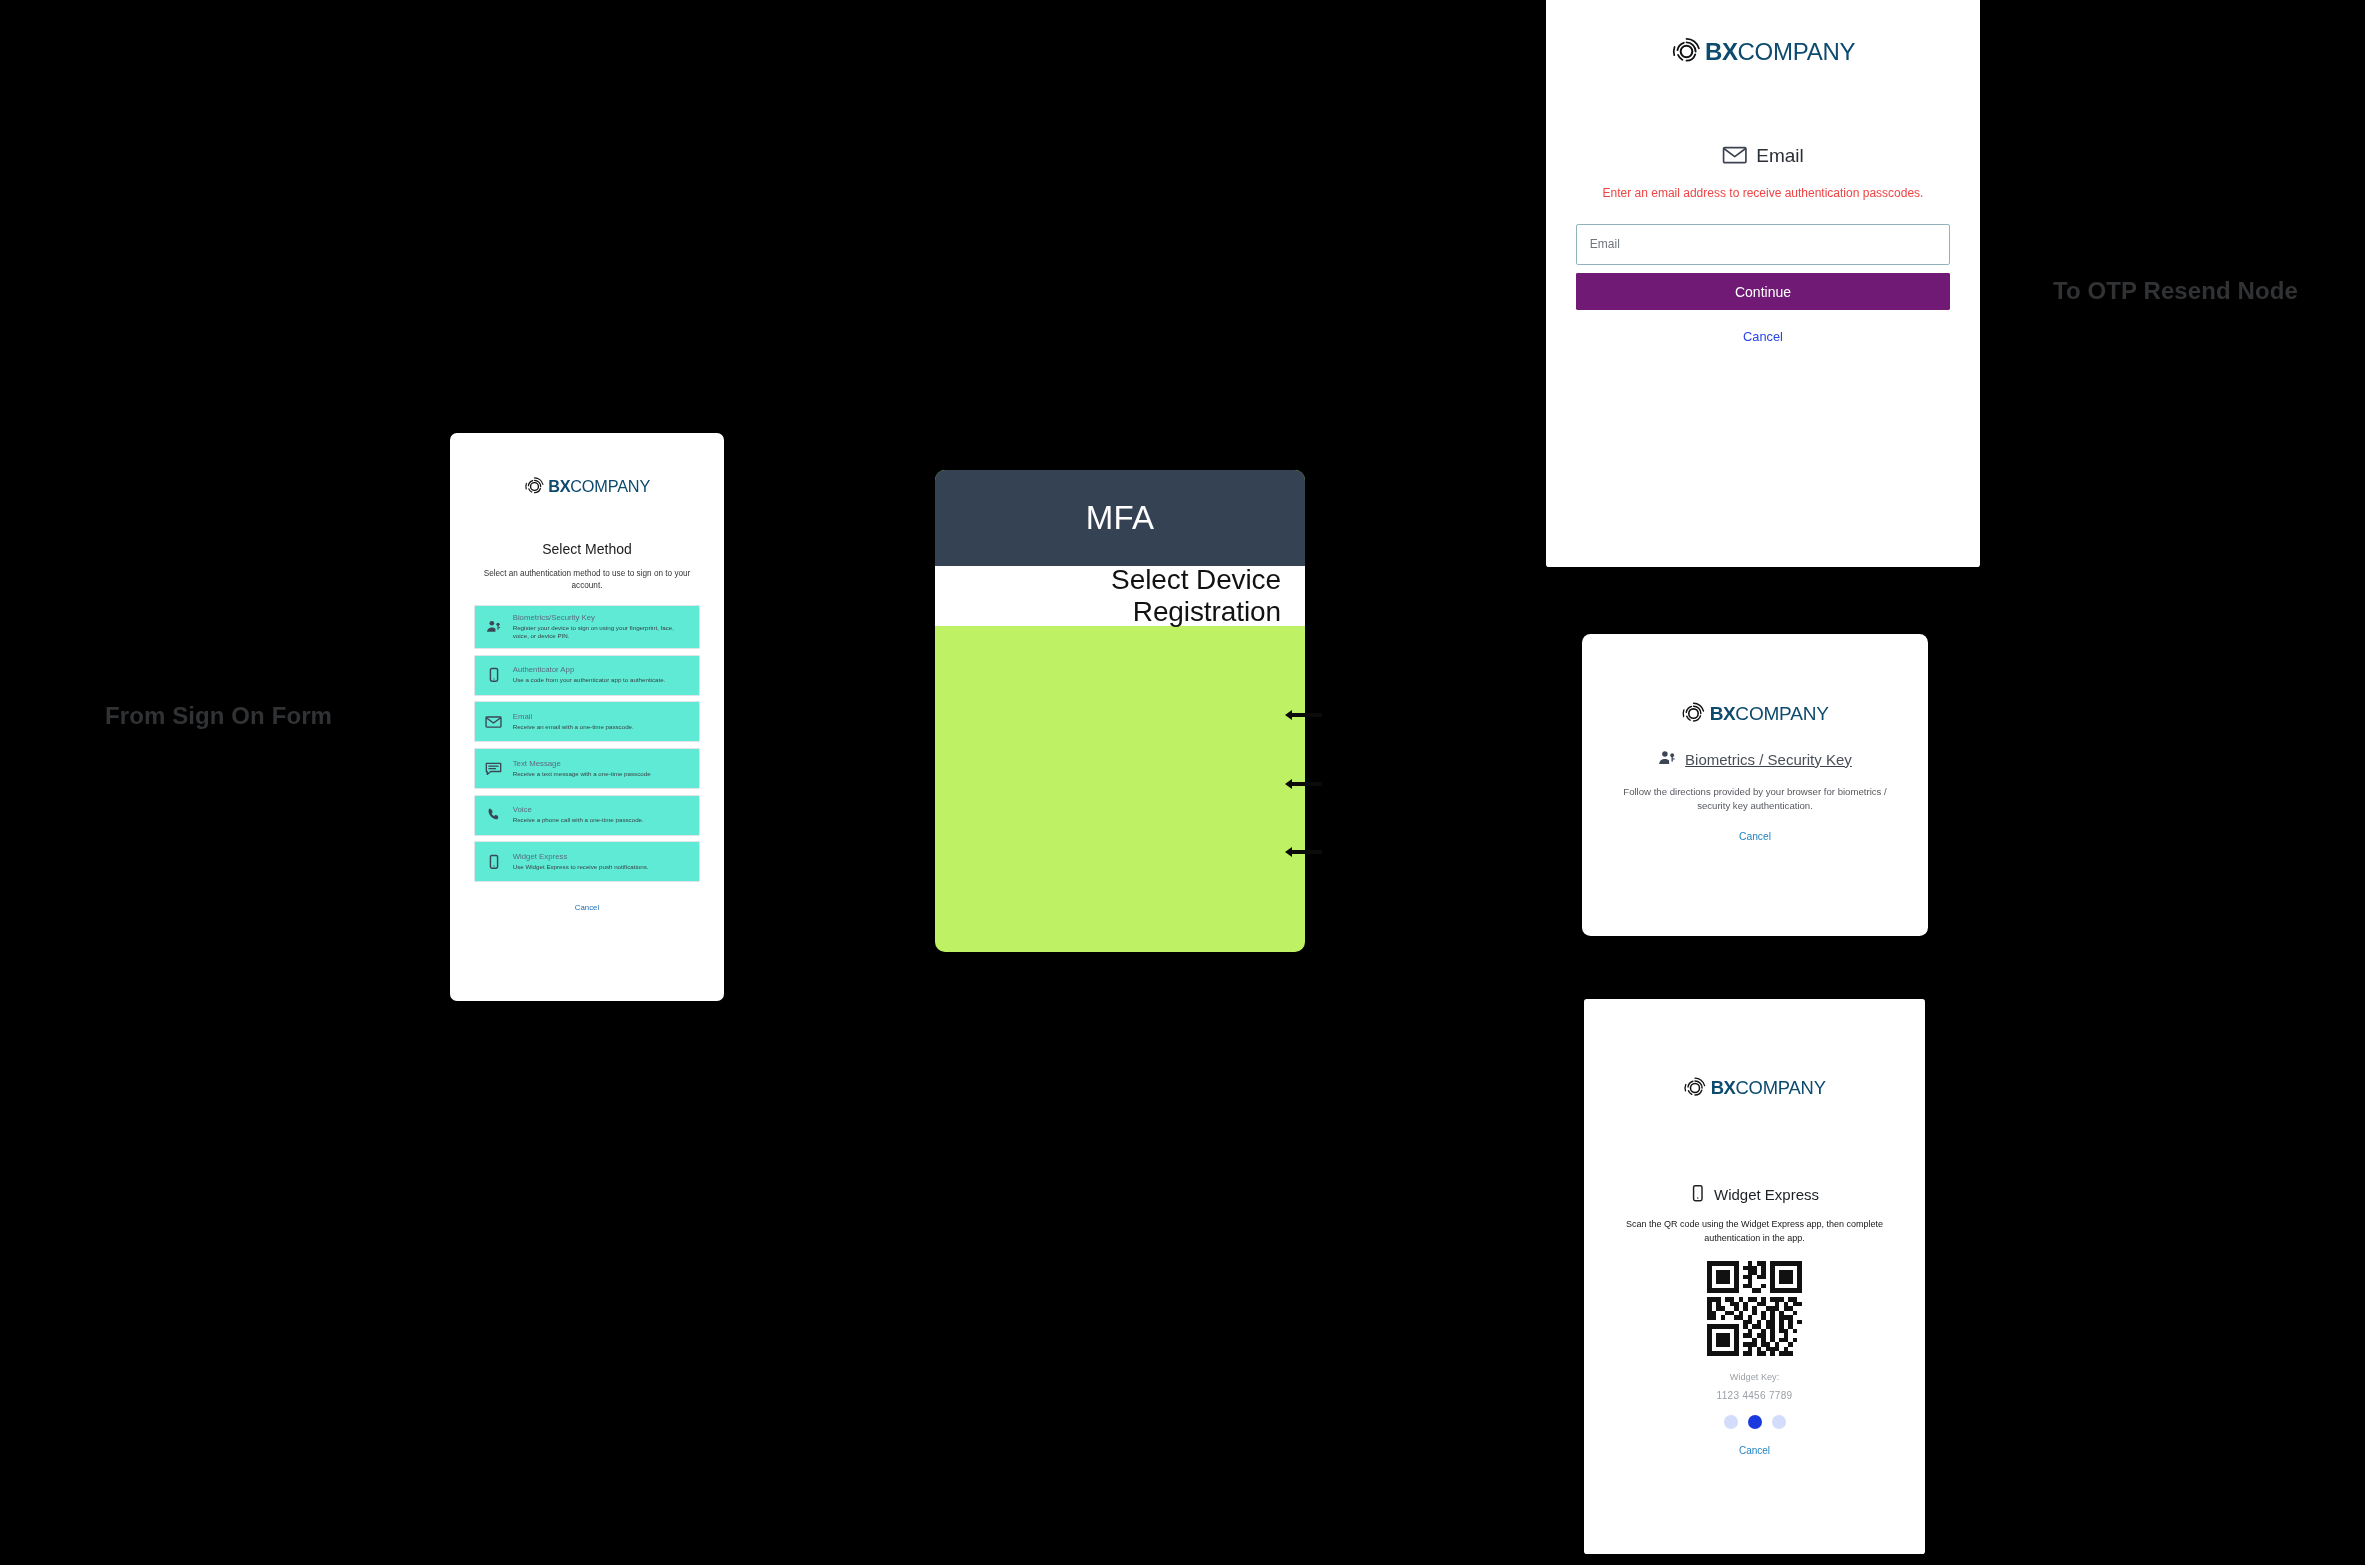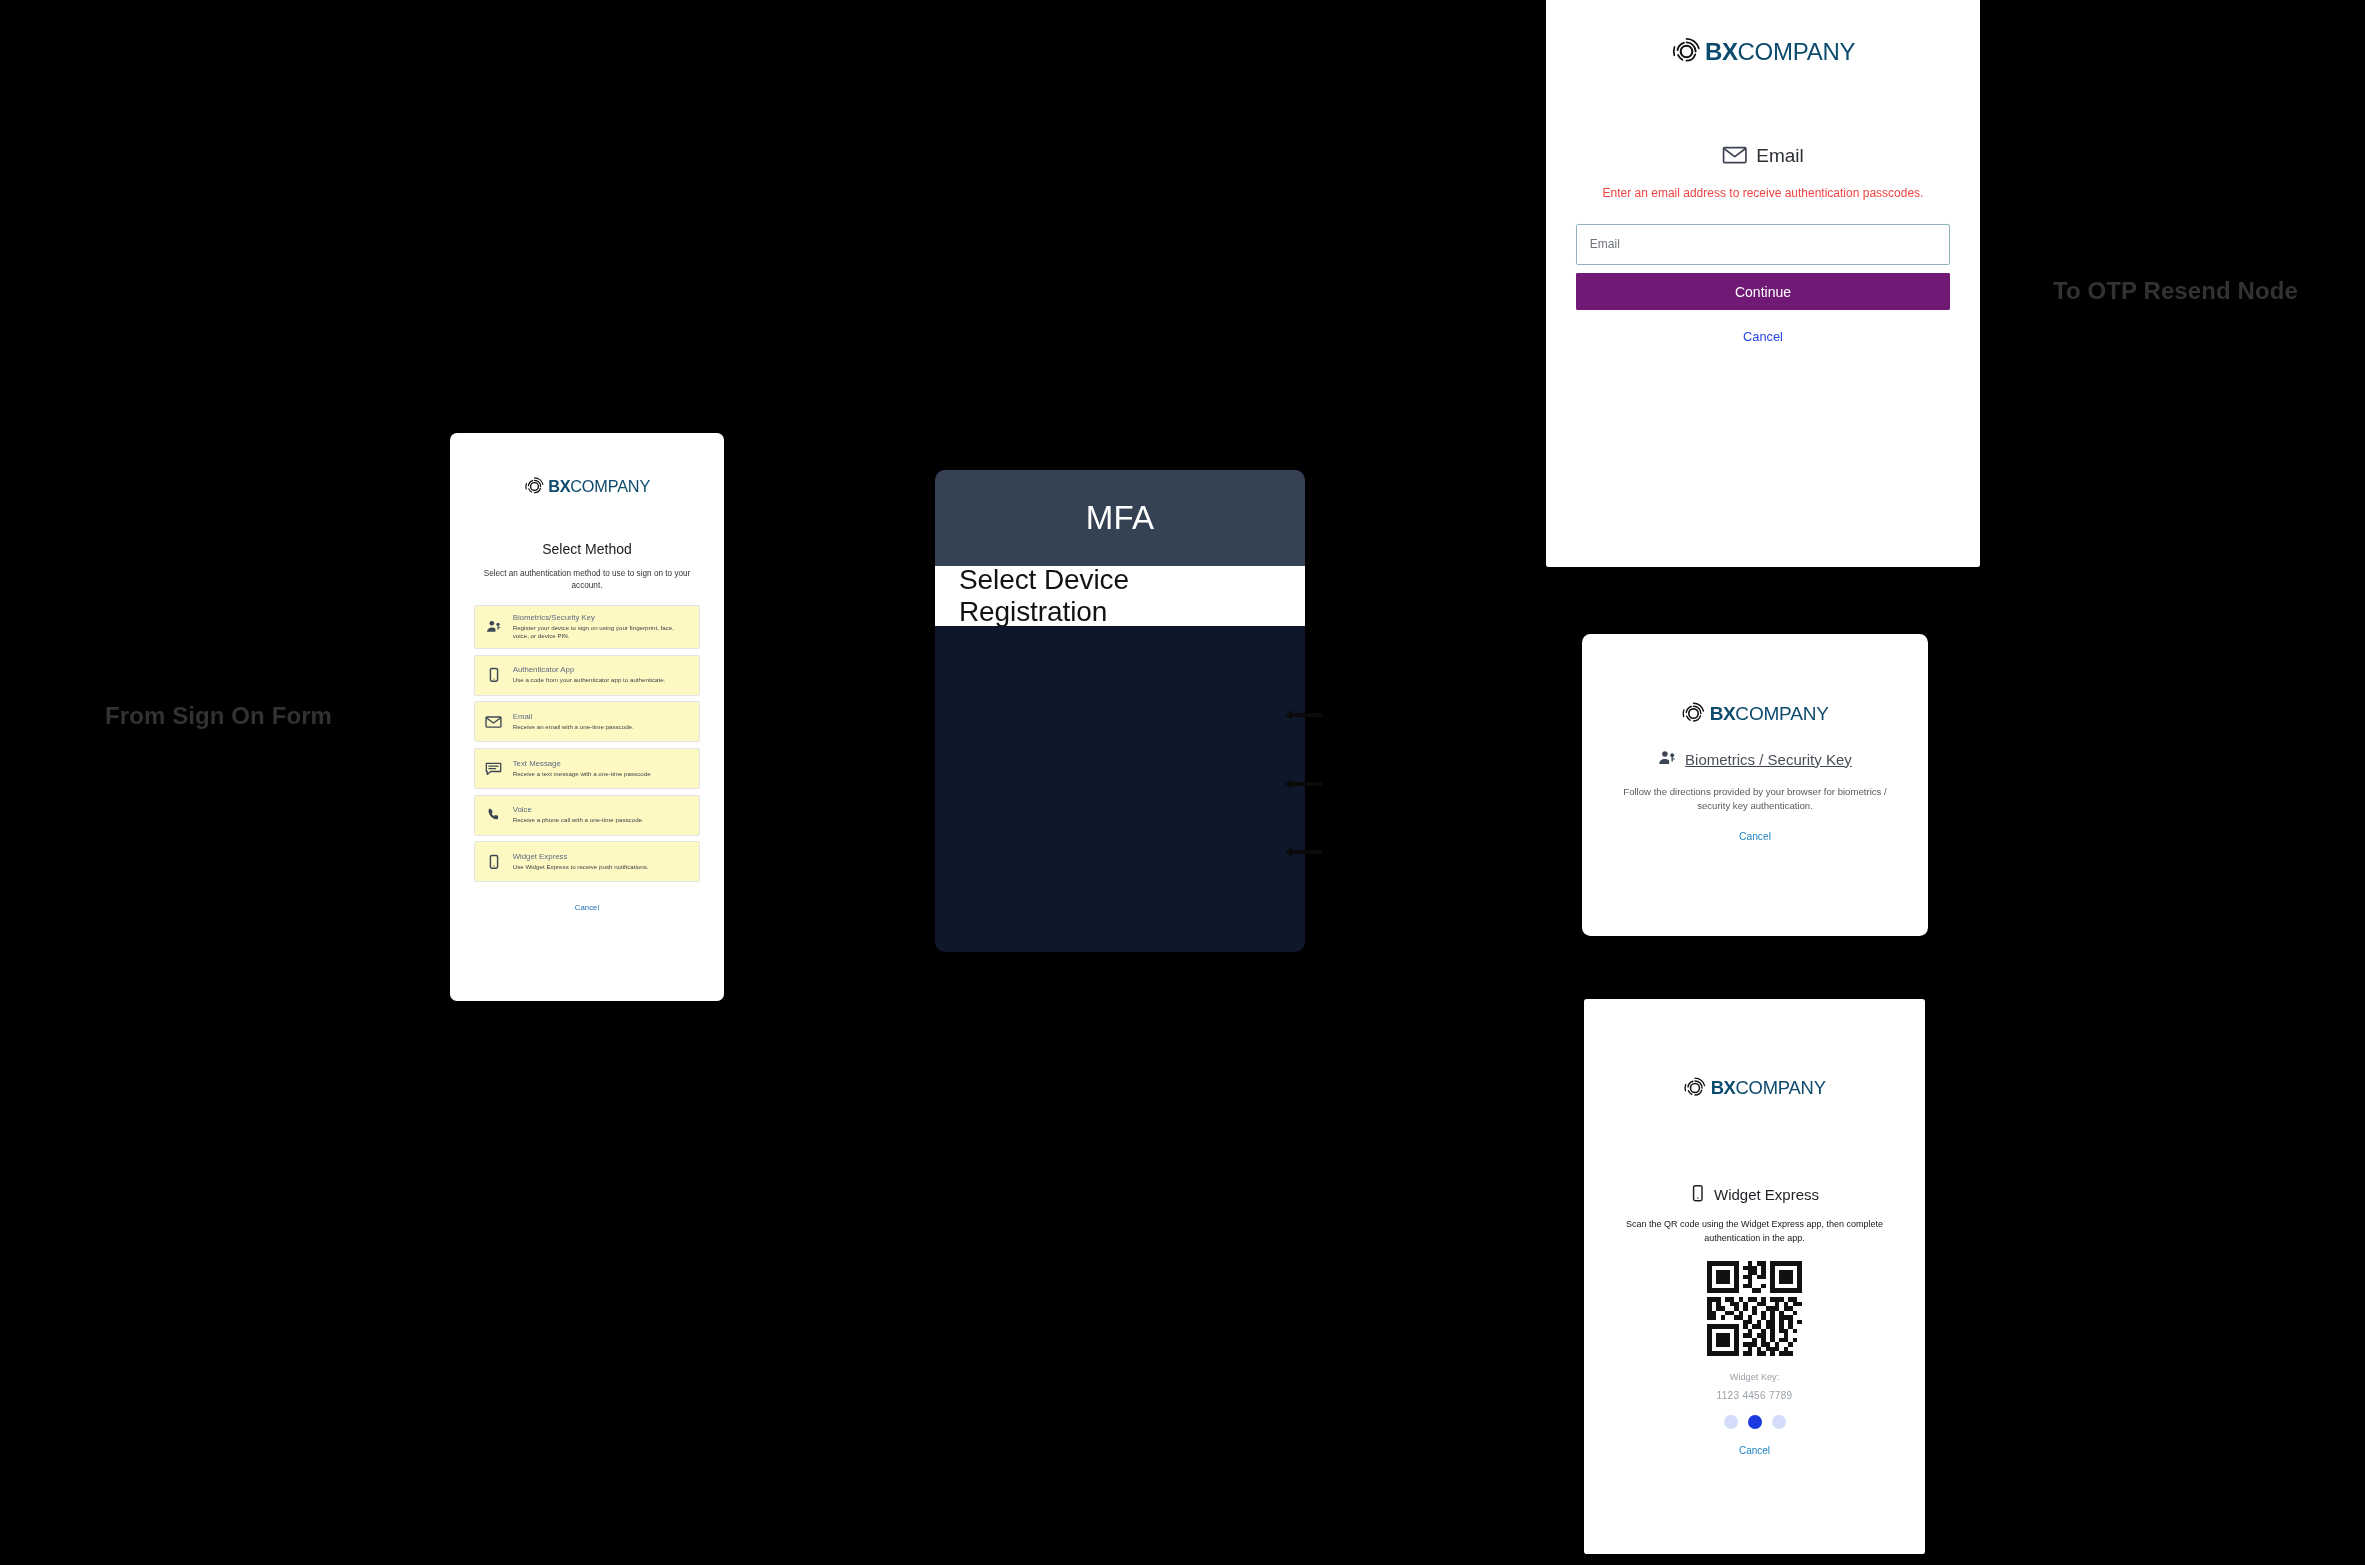--- a/index.html
+++ b/index.html
@@ -50,21 +50,21 @@
     font-size: 8.2px; color: #333; line-height: 1.45;
     padding: 0 4.3px;
   }
   #sm-list { margin-top: 12.8px; display: flex; flex-direction: column; gap: 5.7px; }
   .method-row {
     display: flex; align-items: center; gap: 9.2px;
     border: 0.7px solid #e2e5e8;
     border-radius: 1.4px;
     padding: 7px 8.5px;
     min-height: 41px;
-    background: #fef9c3;
+    background: #5eead4;
     cursor: pointer;
   }
   .method-ico {
     flex: 0 0 20px; width: 20px; height: 20px;
     display: flex; align-items: center; justify-content: center;
     color: #3c4655;
   }
   .method-ico svg { display:block; }
   .method-txt { flex: 1 1 auto; min-width: 0; }
   .method-title { font-size: 7.8px; color: #5b6b82; line-height: 1.25; margin-bottom: 1.4px; }
@@ -73,21 +73,22 @@
     display: block; text-align: center;
     color: #1e6bb8; font-size: 7.8px; cursor: pointer;
   }
   #sm-cancel { margin-top: 21px; }
 
   
   #card-mfa {
     left: 935px; top: 470px; width: 370px; height: 482px;
     border-radius: 10px;
     display: flex; flex-direction: column;
-    background: #0f172a;
+    background: #bef264;
+    text-align: right;
   }
   #mfa-header {
     background: #354254; height: 96px;
     display: flex; align-items: center; justify-content: center;
     flex: 0 0 auto;
   }
   #mfa-header-title { color: #fff; font-size: 33px; font-weight: 400; letter-spacing: 0.2px; }
   #mfa-subhead {
     background: #ffffff; height: 60px; flex: 0 0 auto;
     display: flex; align-items: center; padding: 0 24px;

